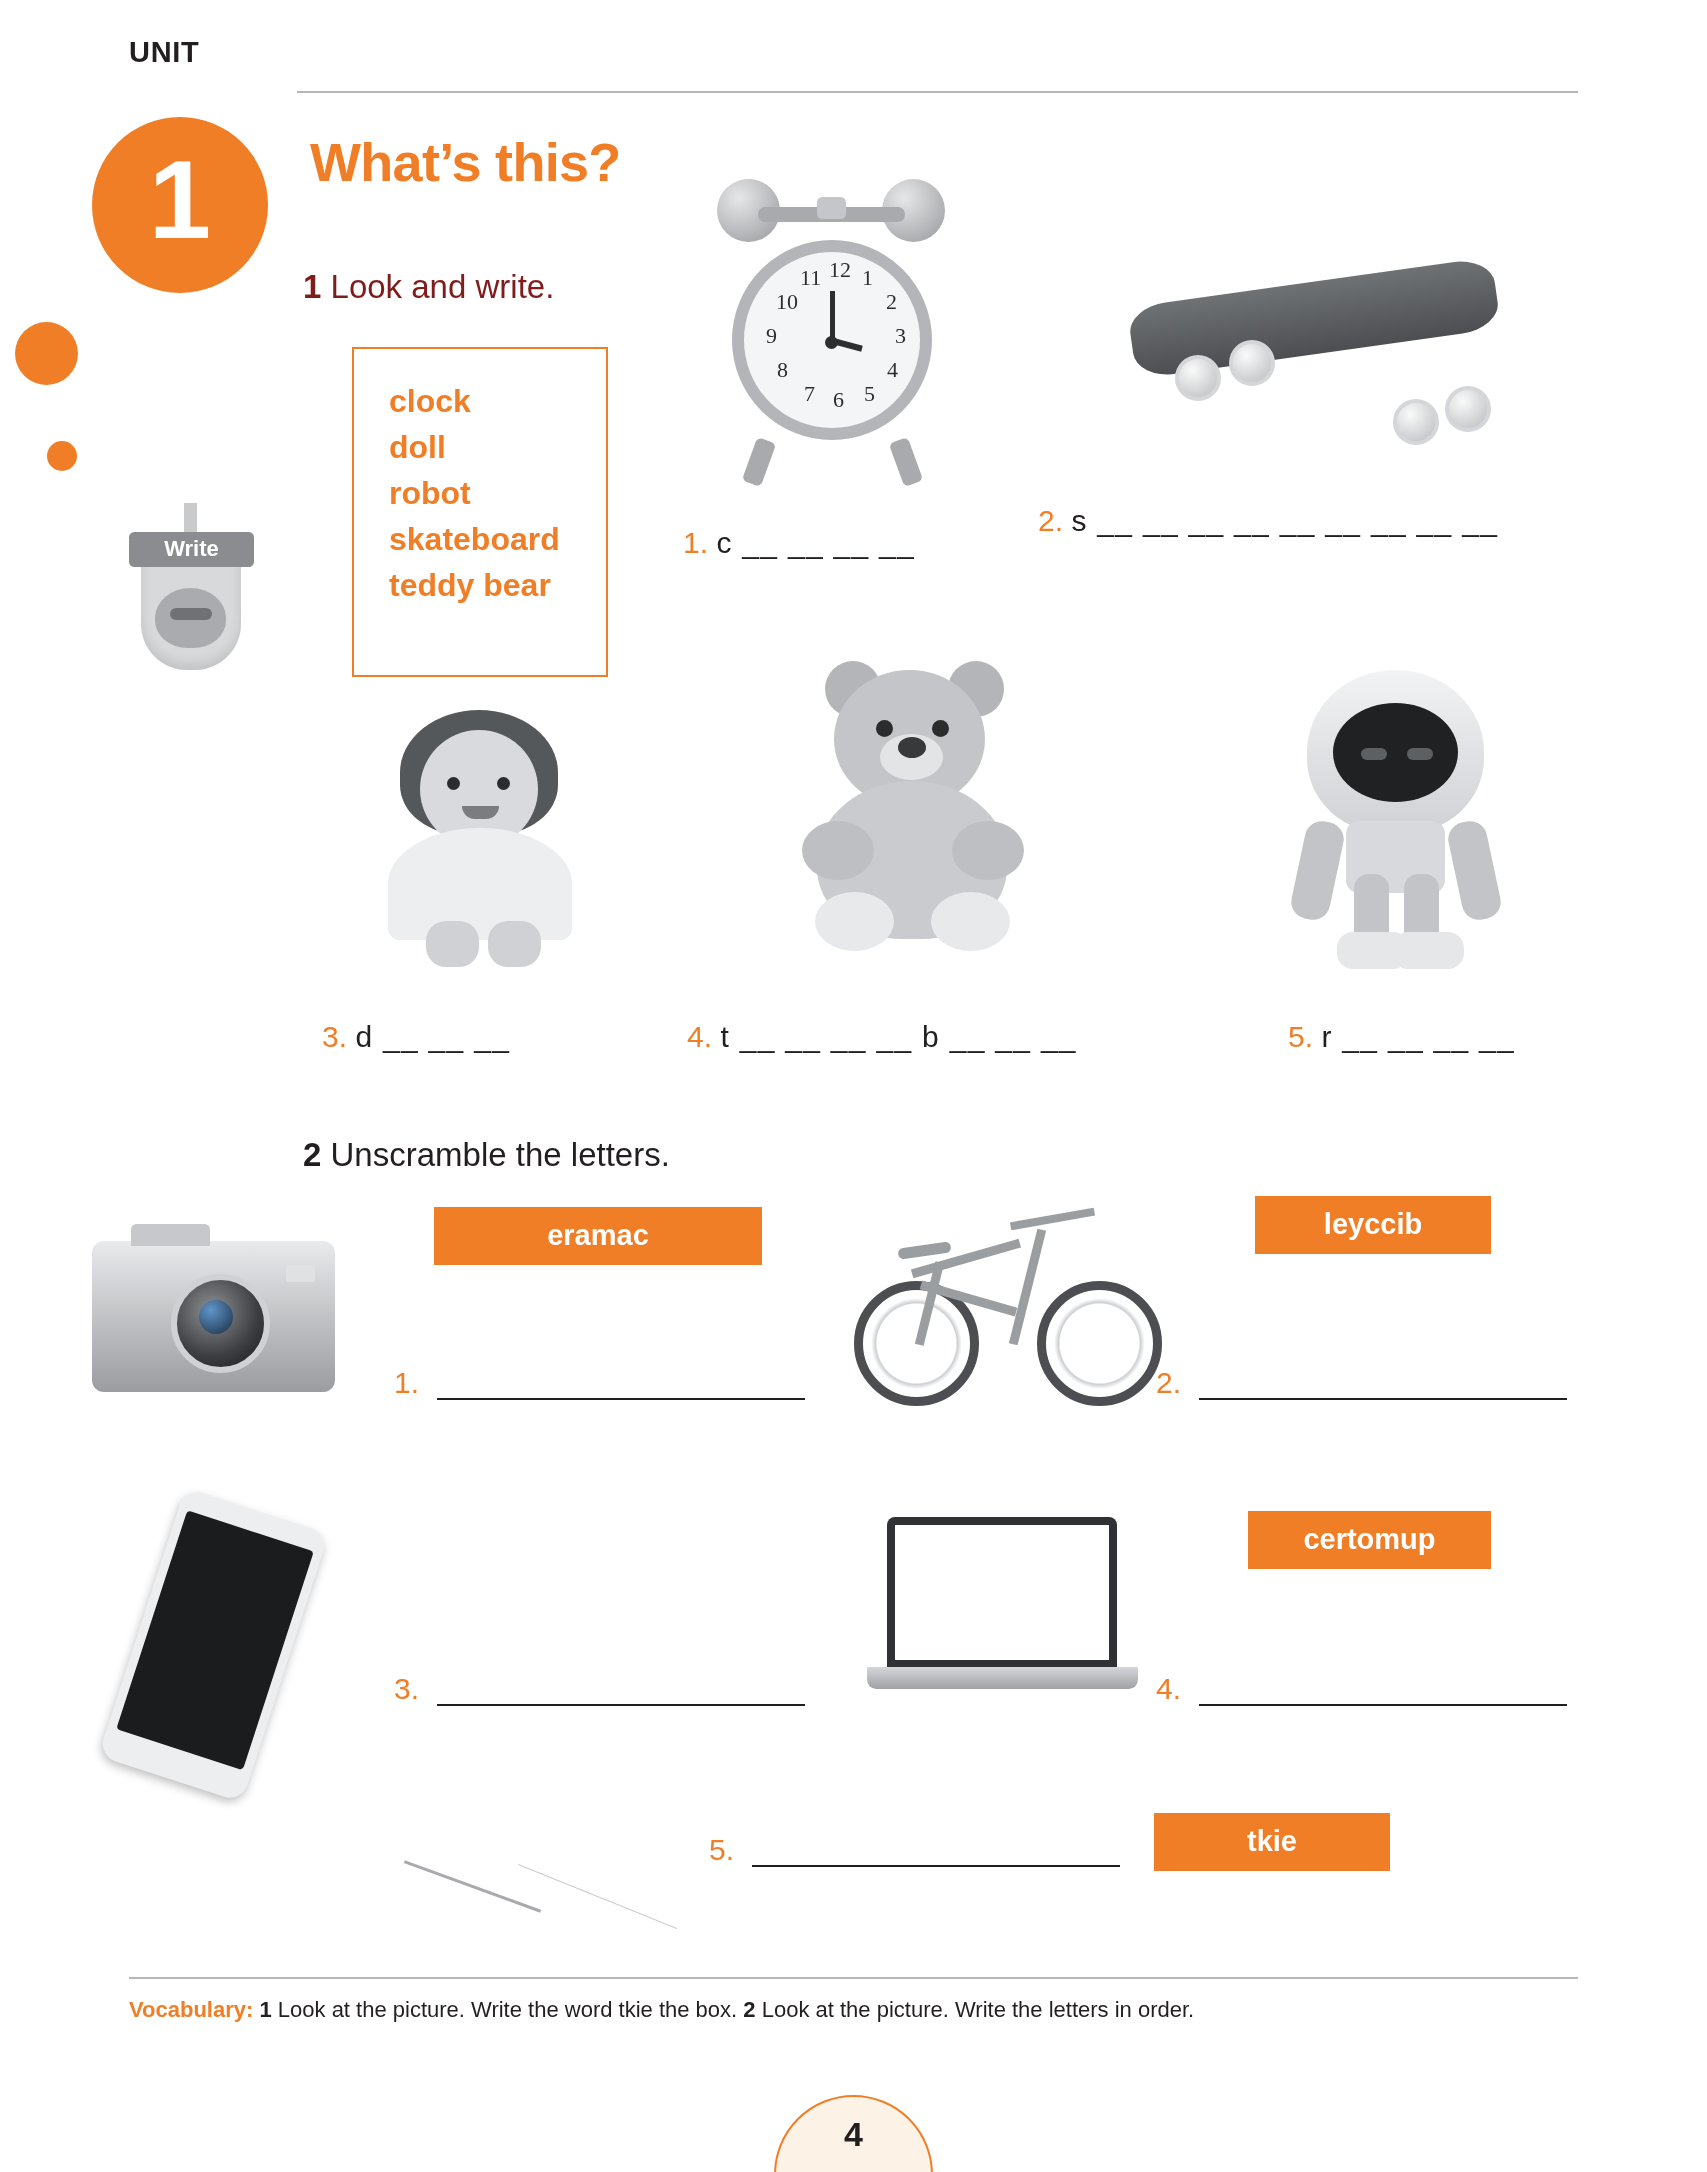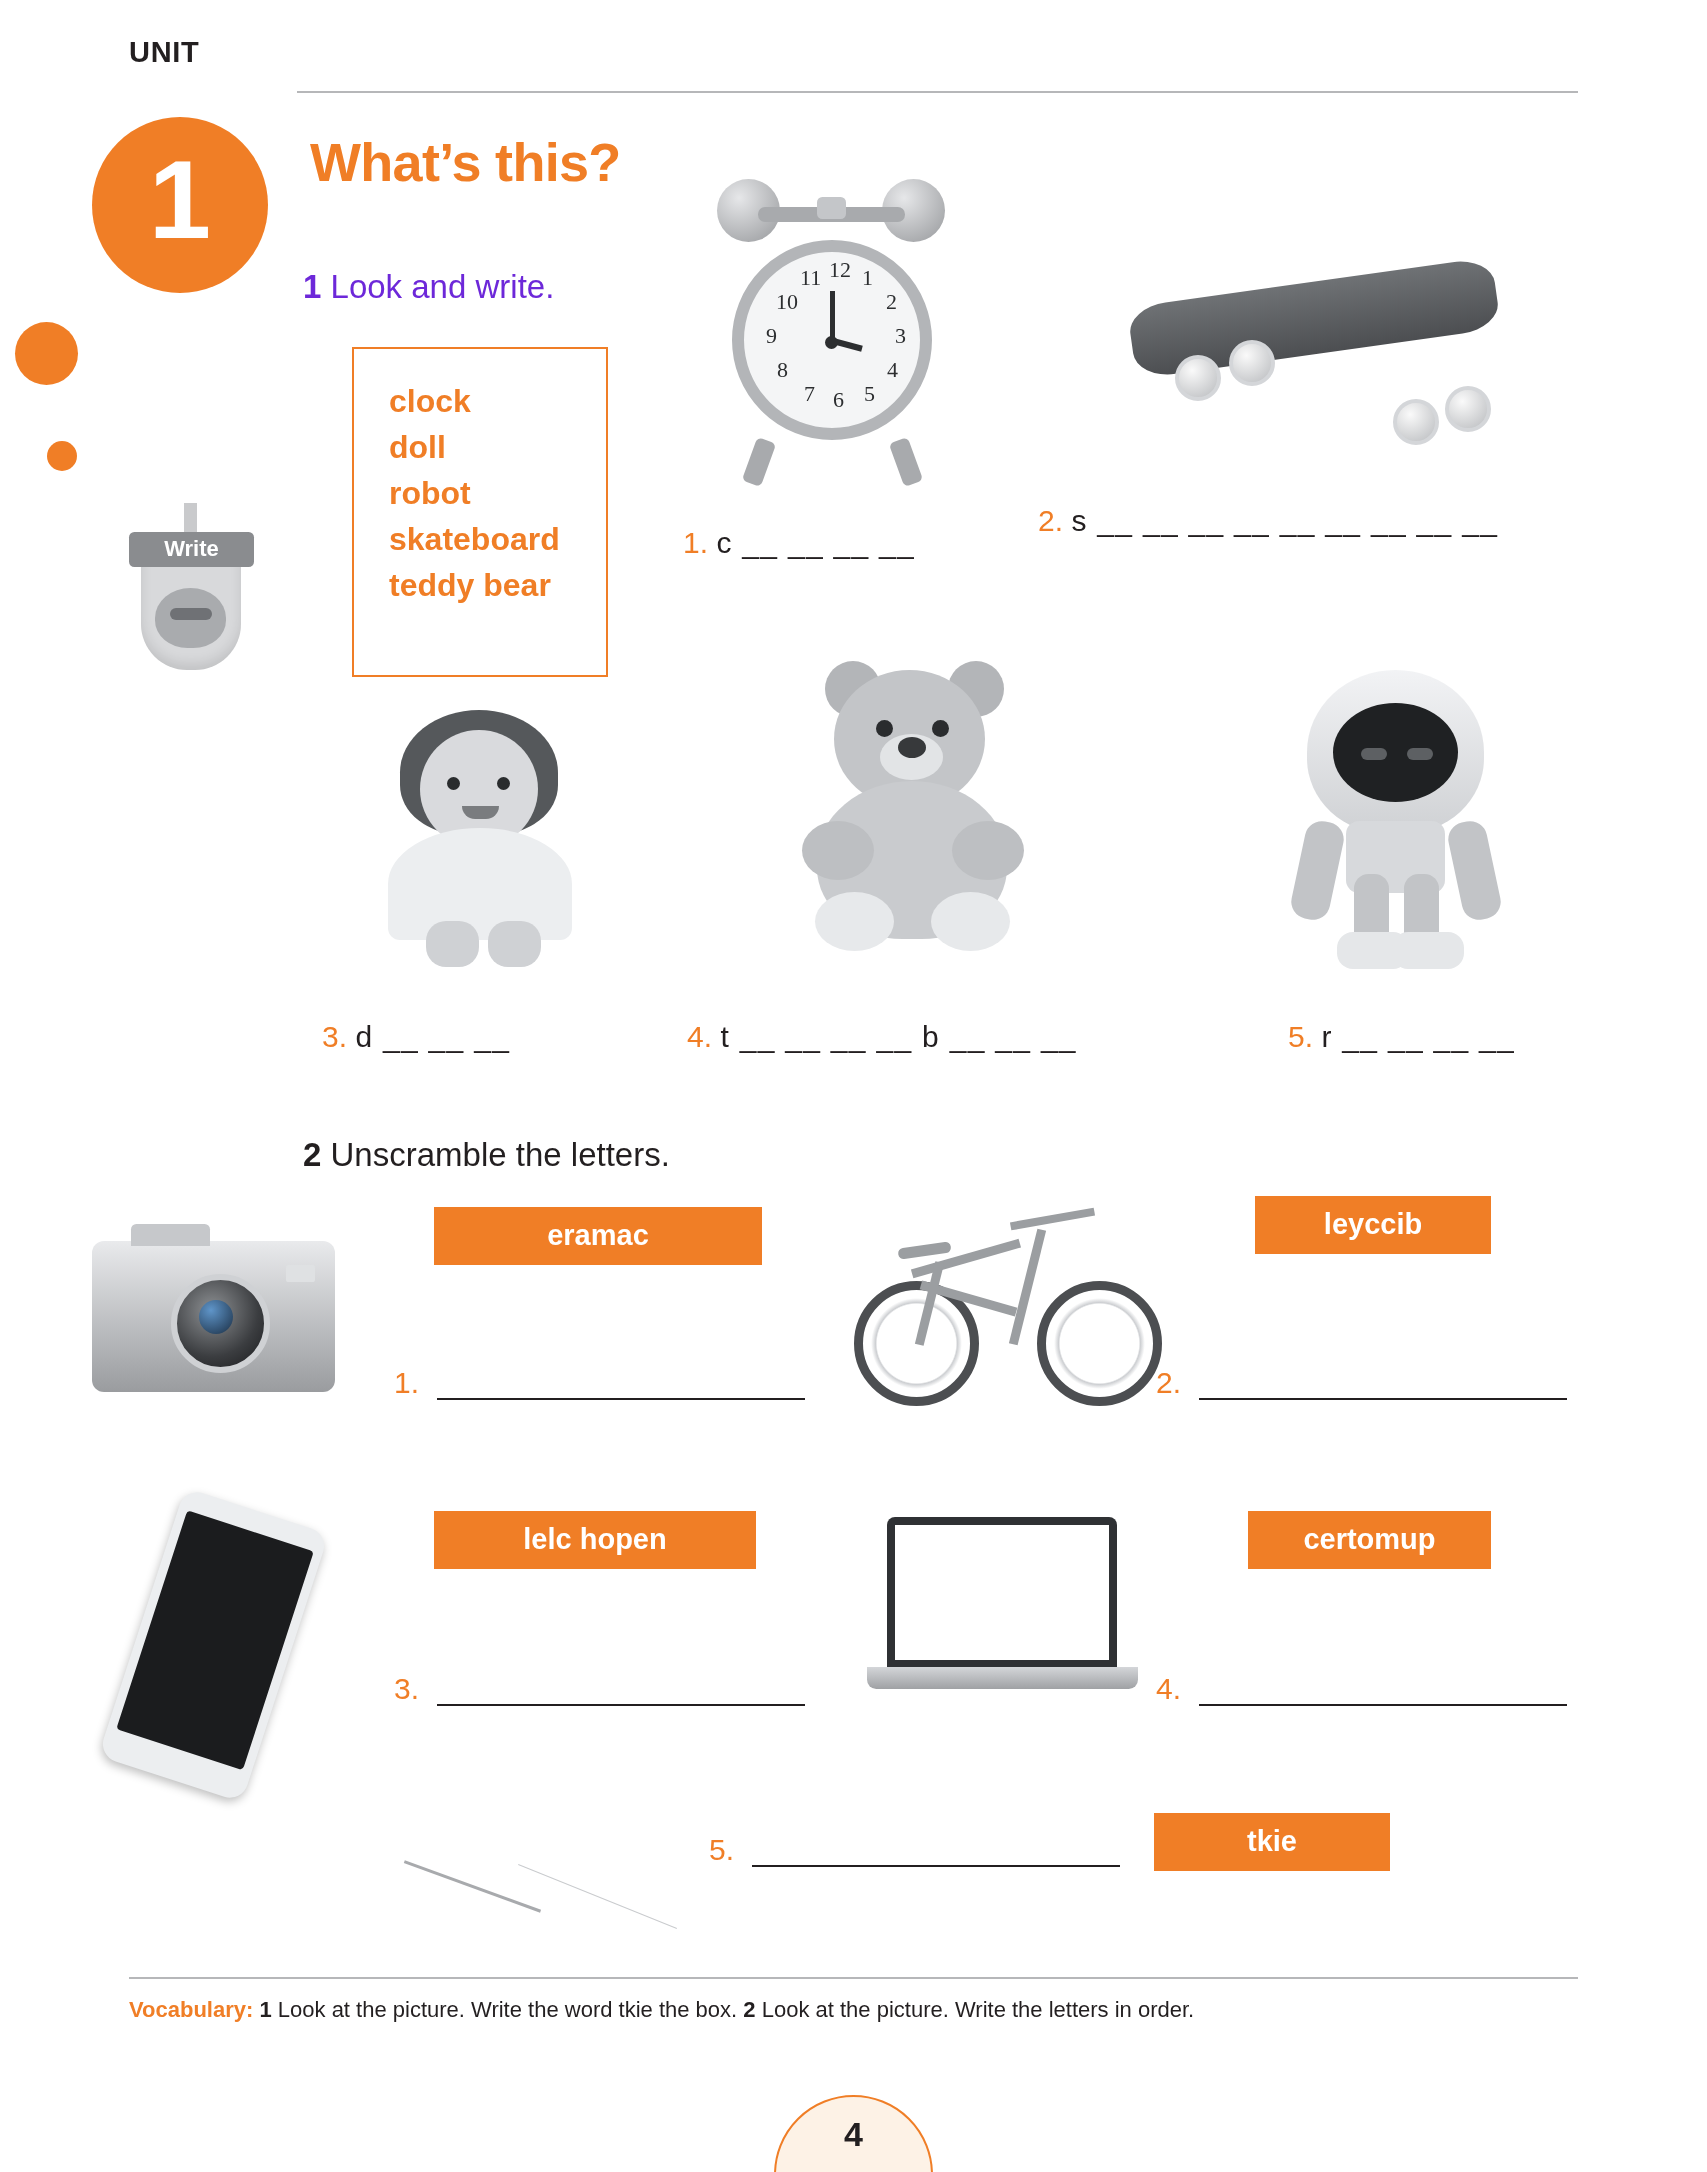--- a/index.html
+++ b/index.html
@@ -130,21 +130,21 @@
   }
 
   
   .ex-num {
     font-weight: bold;
   }
   .ex1-heading {
     position: absolute;
     left: 303px; top: 268px;
     font-size: 33px;
-    color: #6d28d9;
+    color: #7f1d1d;
   }
   .wordbox {
     position: absolute;
     left: 352px; top: 347px;
     width: 256px; height: 330px;
     border: 2px solid #f07e26;
     box-sizing: border-box;
   }
   .wordbox ul {
     list-style: none;
@@ -594,21 +594,20 @@
   </div>
 
   <div class="obj" style="left:407px; top:1767px; width:276px; height:197px;">
     <div class="kite-shape"></div>
     <div style="position:absolute;left:-6.6px;top:118px;width:145px;height:2.6px;background:#a8aaad;transform:rotate(20deg);"></div>
     <div style="position:absolute;left:105px;top:129px;width:171px;height:1.3px;background:#c9cbce;transform:rotate(22deg);"></div>
   </div>
 
   <div class="scramble" style="left:434px; top:1207px; width:328px;">eramac</div>
   <div class="scramble" style="left:1255px; top:1196px; width:236px;">leyccib</div>
-  <div class="scramble" style="left:434px; top:1511px; width:322px;">lelc  hopen</div>
   <div class="scramble" style="left:1248px; top:1511px; width:243px;">certomup</div>
   <div class="scramble" style="left:1154px; top:1813px; width:236px;">tkie</div>
 
   <div class="numline" style="left:394px; top:1366px;">
     <span>1.</span>
     <span class="line"></span>
   </div>
   <div class="numline" style="left:1156px; top:1366px;">
     <span>2.</span>
     <span class="line"></span>

